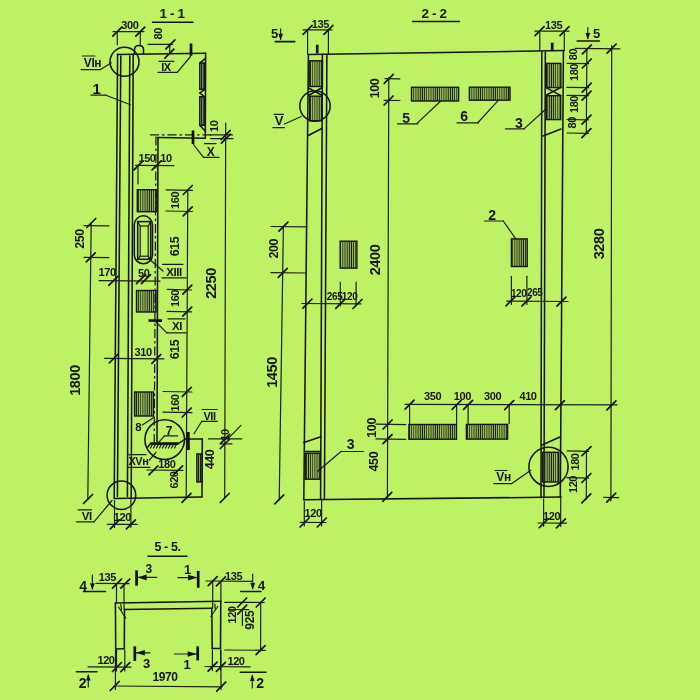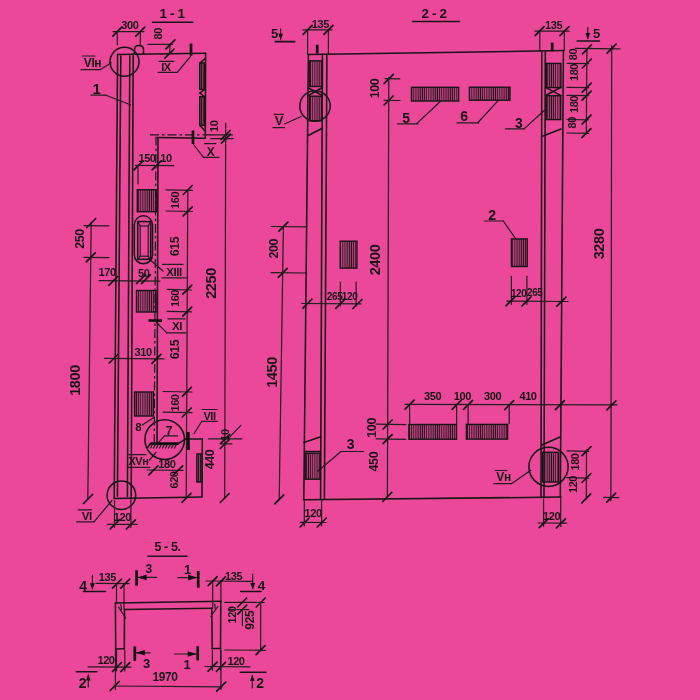--- a/index.html
+++ b/index.html
@@ -1,16 +1,16 @@
 <!DOCTYPE html>
 <html><head>
 <meta charset="utf-8">
 <style>
 html,body{margin:0;padding:0;background:#fbfbfa;}
-#page{width:700px;height:700px;position:relative;background:#ec4899;}
+#page{width:700px;height:700px;position:relative;background:#bef264;}
 svg{position:absolute;top:0;left:0;}
 text{font-family:"Liberation Sans",sans-serif;fill:#161616;font-weight:bold;letter-spacing:-0.4px;}
 .ln{stroke:#161616;stroke-width:1.55;fill:none;stroke-linecap:round;}
 .th{stroke:#1e1e1e;stroke-width:1.2;fill:none;stroke-linecap:round;}
 .tk{stroke:#141414;stroke-width:1.7;fill:none;stroke-linecap:round;}
 .bar{stroke:#0e0e0e;stroke-width:2.7;fill:none;stroke-linecap:butt;}
 .dd{stroke:#1c1c1c;stroke-width:1.25;fill:none;stroke-dasharray:9 3 2.5 3;}
 .ht{stroke:#161616;stroke-width:1.4;fill:url(#hv);}
 </style>
 </head>

